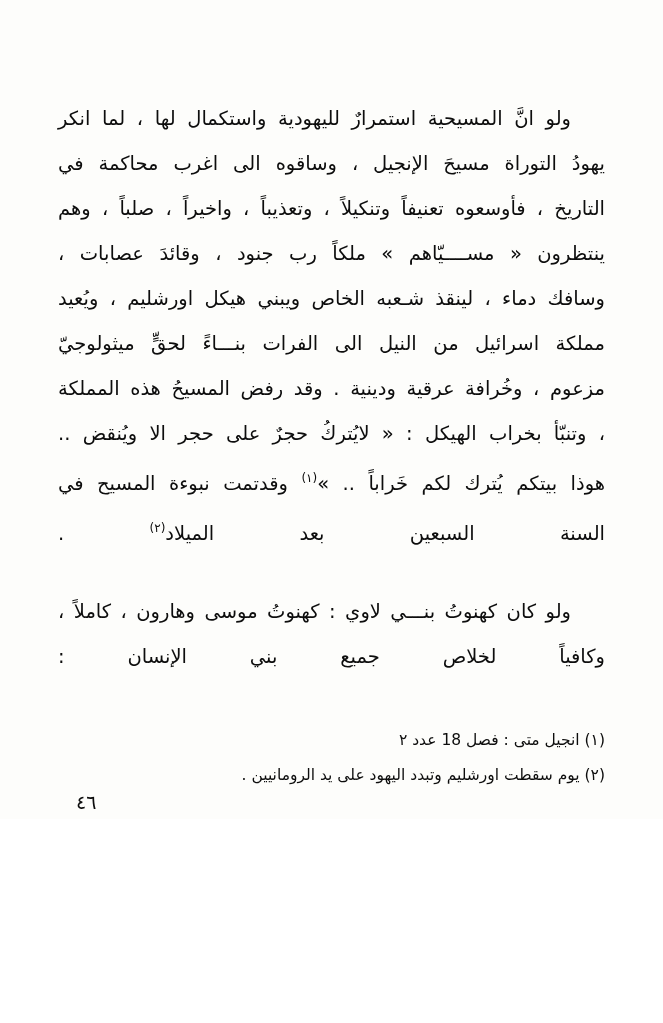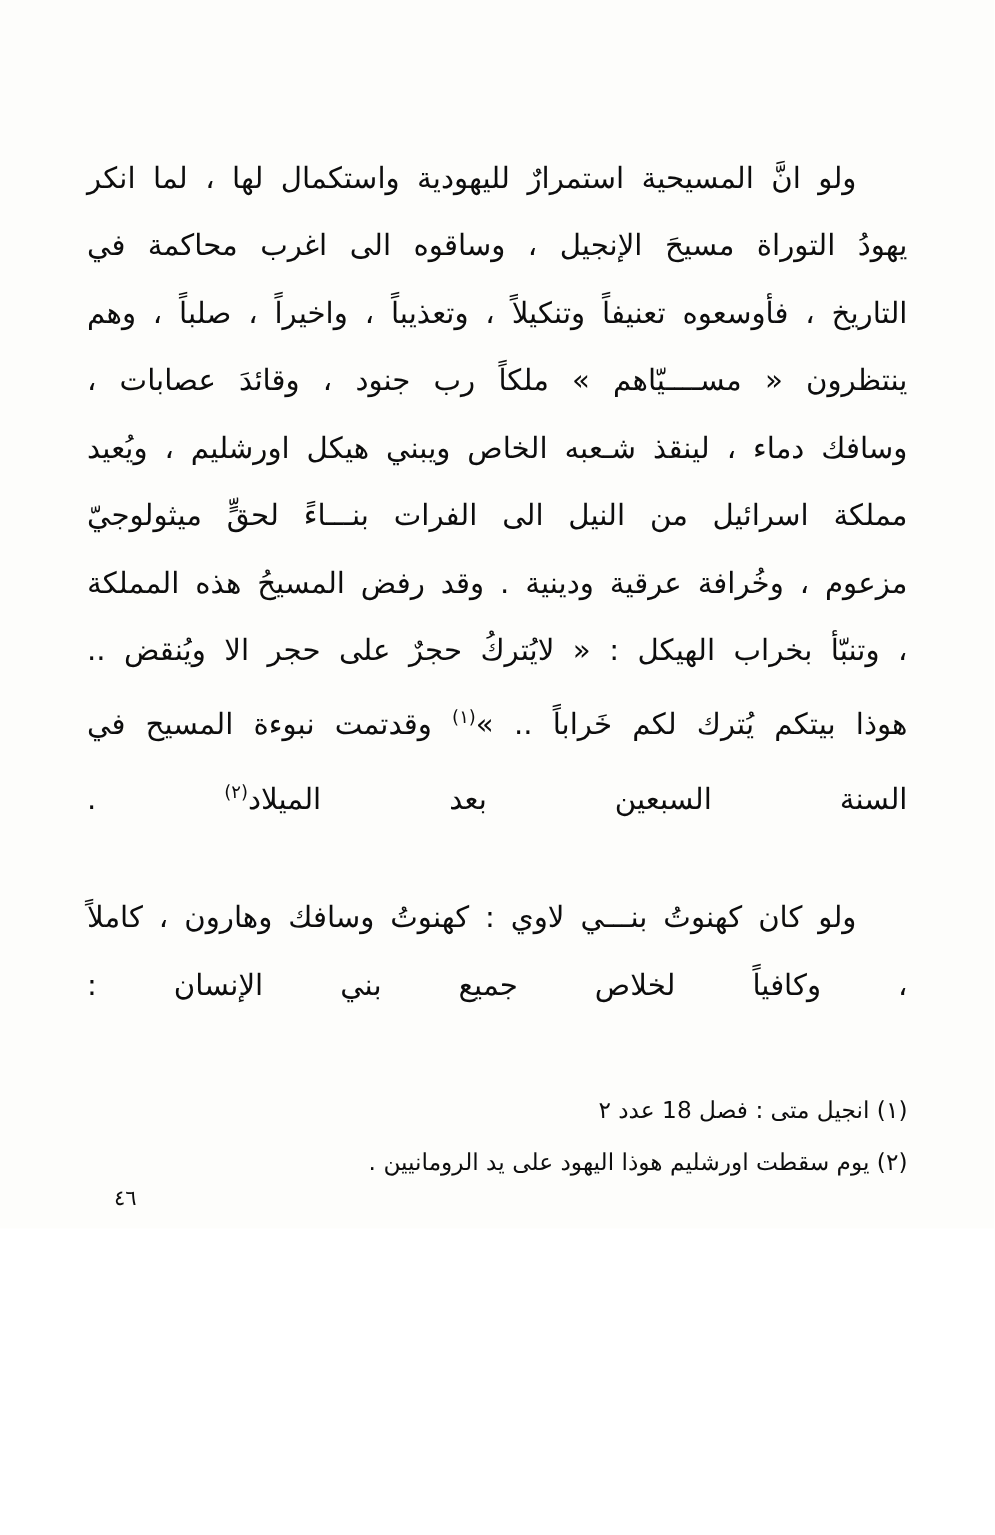--- a/index.html
+++ b/index.html
@@ -71,55 +71,55 @@
   }
   .footnote + .footnote {
     margin-top: 4px;
   }
   .spacer {
     flex: 1 1 auto;
   }
   .page-number {
     direction: rtl;
     text-align: left;
-    font-size: 14px;
+    font-size: 19px;
     color: #0d0d0d;
     padding-left: 18px;
     padding-bottom: 44px;
   }
 </style>
 </head>
 <body>
 
 <div class="page">
 
   <div class="body-text">
 
     <p class="para">
       <span>ولو انَّ المسيحية استمرارٌ لليهودية واستكمال لها ، لما انكر يهودُ التوراة مسيحَ الإنجيل ، وساقوه الى اغرب محاكمة في التاريخ ، فأوسعوه تعنيفاً وتنكيلاً ، وتعذيباً ، واخيراً ، صلباً ، وهم ينتظرون « مســــيّاهم » ملكاً رب جنود ، وقائدَ عصابات ، وسافك دماء ، لينقذ شـعبه الخاص ويبني هيكل اورشليم ، ويُعيد مملكة اسرائيل من النيل الى الفرات بنـــاءً لحقٍّ ميثولوجيّ مزعوم ، وخُرافة عرقية ودينية . وقد رفض المسيحُ هذه المملكة ، وتنبّأ بخراب الهيكل : « لايُتركُ حجرٌ على حجر الا ويُنقض .. هوذا بيتكم يُترك لكم خَراباً .. »</span><span class="sup">(١)</span>
       <span>وقدتمت نبوءة المسيح في السنة السبعين بعد الميلاد</span><span class="sup">(٢)</span>
       <span>.</span>
     </p>
 
     <p class="para second">
-      <span>ولو كان كهنوتُ بنـــي لاوي : كهنوتُ وسافك وهارون ، كاملاً ، وكافياً لخلاص جميع بني الإنسان :</span>
+      <span>ولو كان كهنوتُ بنـــي لاوي : كهنوتُ موسى وهارون ، كاملاً ، وكافياً لخلاص جميع بني الإنسان :</span>
     </p>
 
   </div>
 
   <div class="footnote-rule"></div>
 
   <div class="footnotes">
     <p class="footnote">
       <span>(١)</span>
       <span>انجيل متى : فصل 18 عدد ٢</span>
     </p>
     <p class="footnote">
       <span>(٢)</span>
-      <span>يوم سقطت اورشليم هوذا اليهود على يد الرومانيين .</span>
+      <span>يوم سقطت اورشليم وتبدد اليهود على يد الرومانيين .</span>
     </p>
   </div>
 
   <div class="spacer"></div>
 
   <div class="page-number">٤٦</div>
 
 </div>
 
 </body></html>

